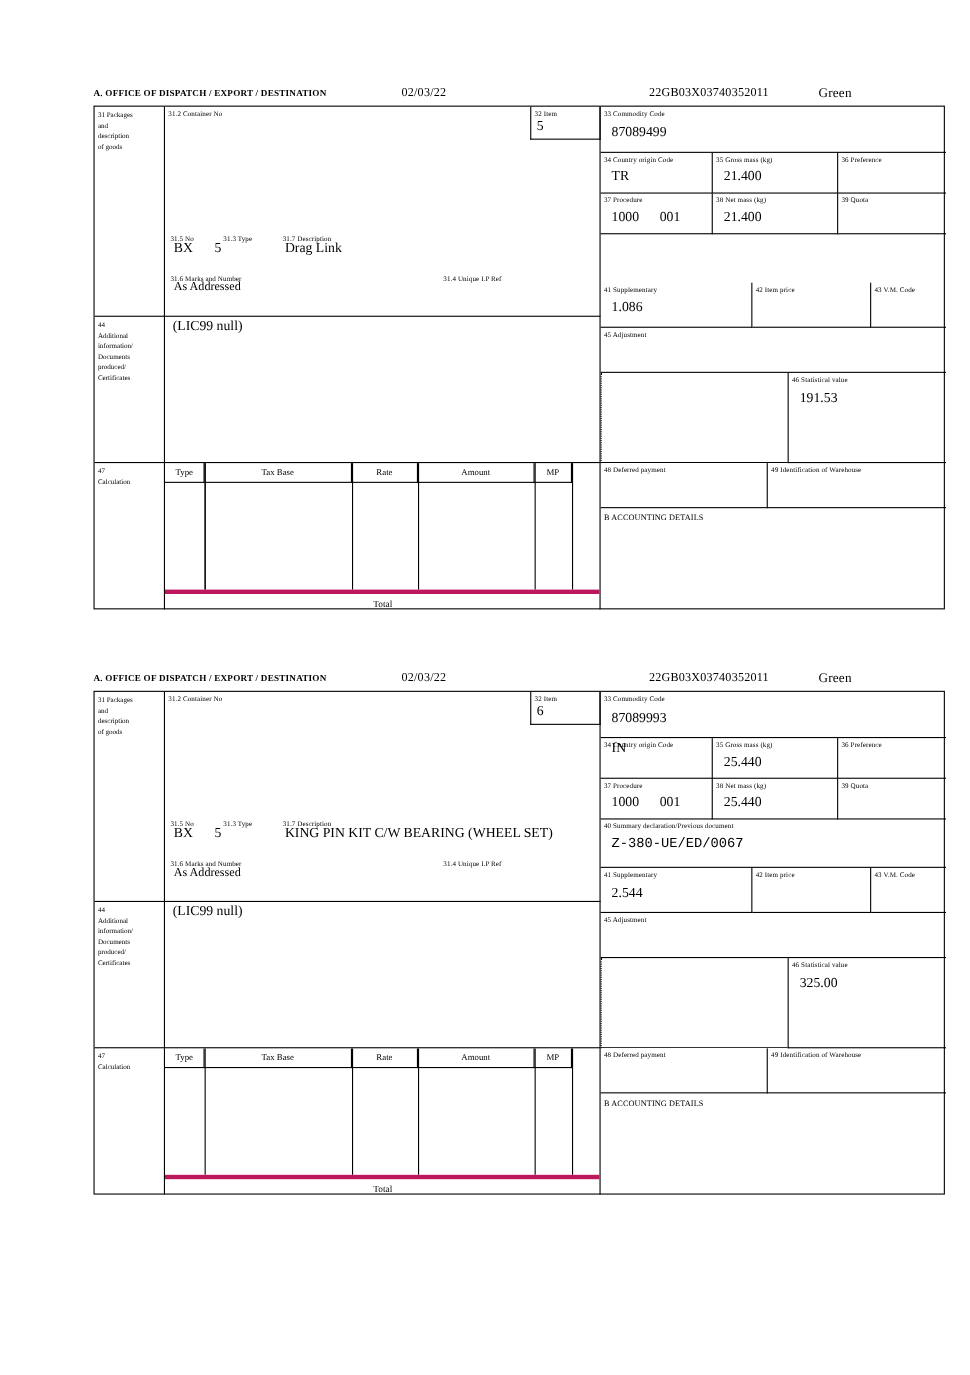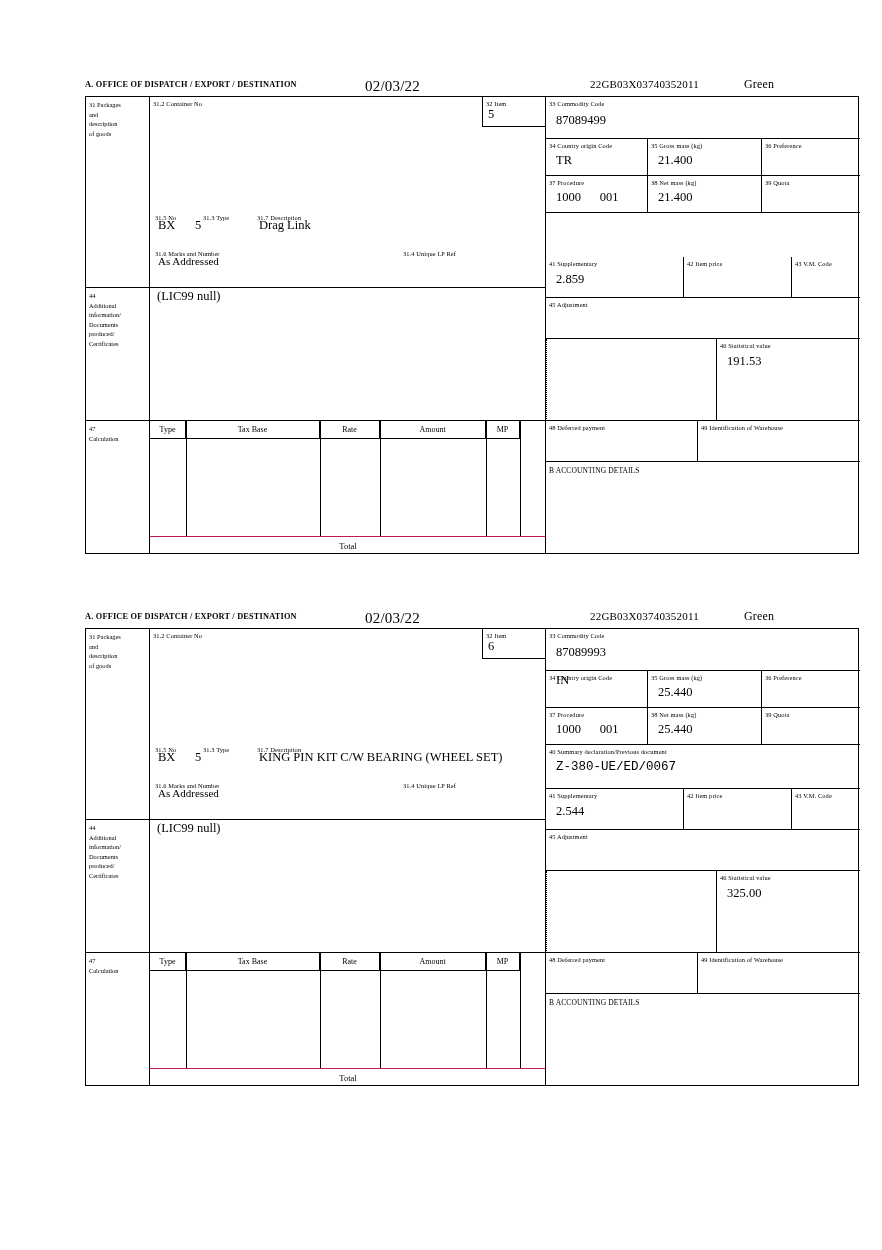--- a/index.html
+++ b/index.html
@@ -38,21 +38,21 @@
     position: absolute;
     left: 0;
     top: 0;
     font-weight: bold;
     font-size: 8.3px;
   }
   .hdr .hdr-date {
     position: absolute;
     left: 280px;
     top: -2px;
-    font-size: 15px;
+    font-size: 11px;
   }
   .hdr .hdr-mrn {
     position: absolute;
     left: 505px;
     top: -2px;
     font-size: 11px;
   }
   .hdr .hdr-lane {
     position: absolute;
     left: 659px;
@@ -68,21 +68,21 @@
     height: 458px;
     box-sizing: border-box;
   }
   .cell {
     position: absolute;
     box-sizing: border-box;
     overflow: hidden;
   }
   .bl { border-left: 1px solid #000; }
   .br { border-right: 1px solid #000; }
-  .bt { border-top: 1px solid #be185d; }
+  .bt { border-top: 4px solid #be185d; }
   .bb { border-bottom: 1px solid #000; }
 
   .lbl {
     font-size: 6.4px;
     letter-spacing: 0.1px;
     line-height: 9px;
     padding: 2px 0 0 3px;
     white-space: nowrap;
   }
   .lbl-blk {
@@ -233,21 +233,21 @@
         <div class="val val-lg" style="position:absolute; left:5px; top:15px;">21.400</div>
       </div>
       <div class="cell bb" id="c39">
         <div class="lbl">39 Quota</div>
         <div class="val val-lg" style="position:absolute; left:5px; top:15px;"></div>
       </div>
 
 
       <div class="cell bb br" id="c41">
         <div class="lbl">41 Supplementary</div>
-        <div class="val val-lg" style="position:absolute; left:5px; top:16px;">2.859</div>
+        <div class="val val-lg" style="position:absolute; left:5px; top:16px;">1.086</div>
       </div>
       <div class="cell bb br" id="c42">
         <div class="lbl">42 Item price</div>
         <div class="val val-lg" style="position:absolute; left:5px; top:16px;"></div>
       </div>
       <div class="cell bb" id="c43">
         <div class="lbl">43 V.M. Code</div>
         <div class="val val-lg" style="position:absolute; left:5px; top:16px;"></div>
       </div>
 

